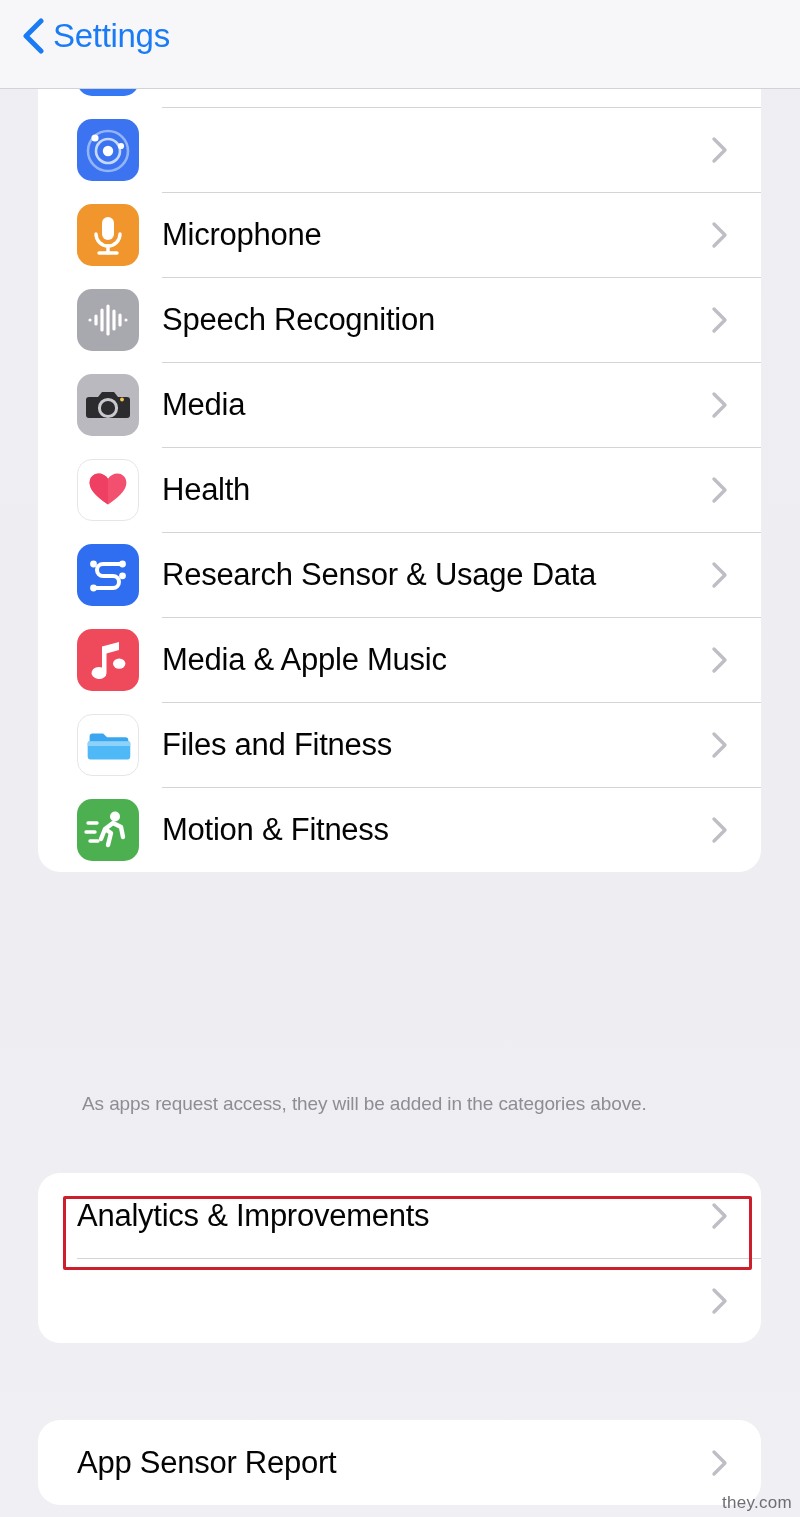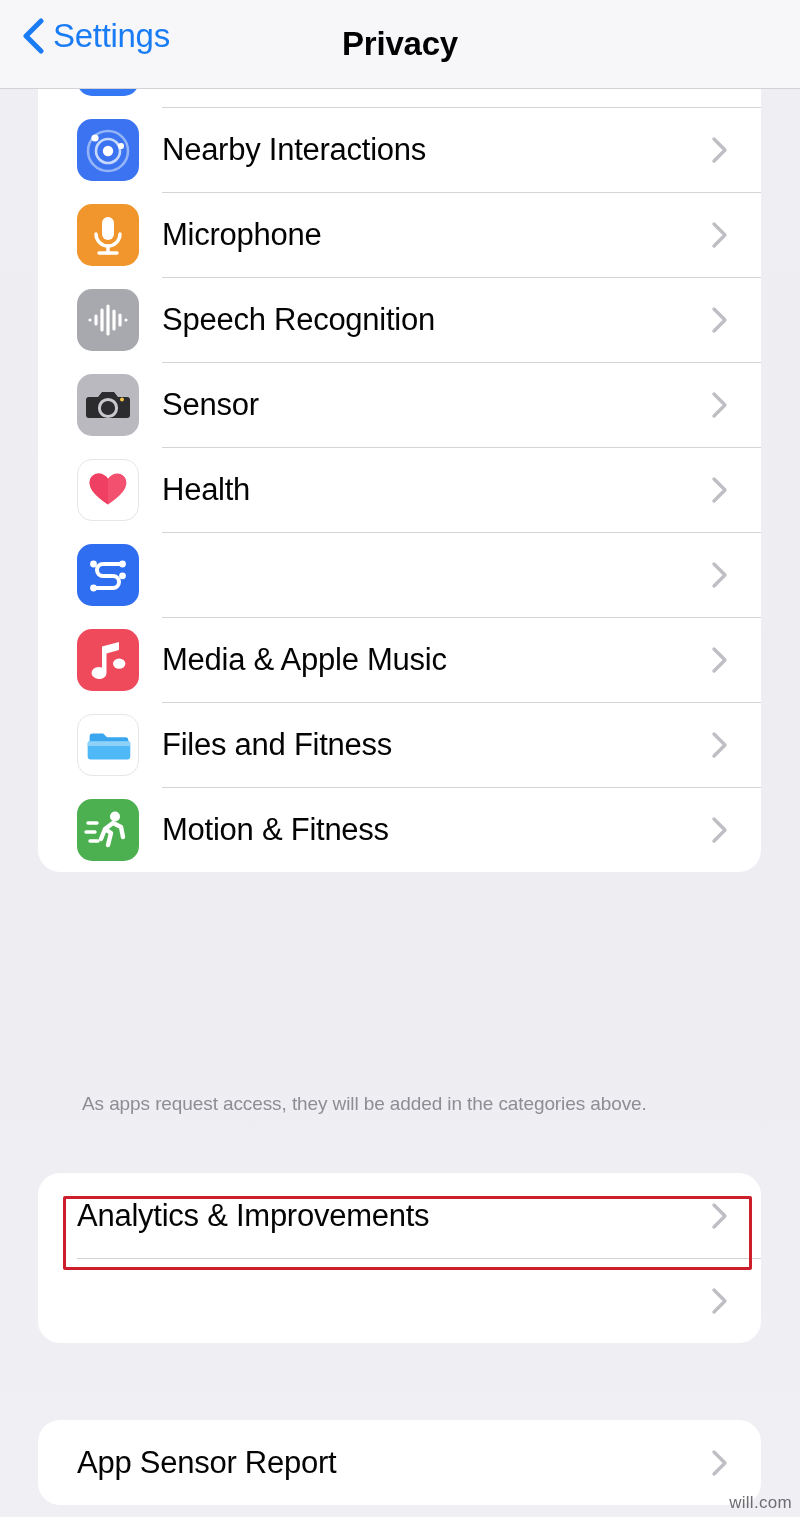--- a/index.html
+++ b/index.html
@@ -135,21 +135,20 @@
 
   <div class="navbar">
     <div class="back-btn">
       <span class="back-chevron">
         <svg viewBox="0 0 22 36" width="22" height="36" aria-hidden="true">
           <polyline points="19,3 4,18 19,33" fill="none" stroke="#1a7cf4" stroke-width="5" stroke-linecap="round" stroke-linejoin="round"></polyline>
         </svg>
       </span>
       <span class="back-label">Settings</span>
     </div>
-    <div class="nav-title">Privacy</div>
   </div>
 
   <div class="content">
 
     <div class="card" id="card-permissions">
 
       <div class="row">
         <div class="icon-wrap">
           <div class="appicon" style="background:#3478f6;">
             <svg viewBox="0 0 62 62" width="62" height="62" aria-hidden="true">
@@ -172,21 +171,20 @@
           <div class="appicon" style="background:#3b73f0;">
             <svg viewBox="0 0 62 62" width="62" height="62" aria-hidden="true">
               <circle cx="31" cy="32" r="20" fill="none" stroke="#93b4f7" stroke-width="2.6"></circle>
               <circle cx="31" cy="32" r="12" fill="none" stroke="#c6d8fb" stroke-width="2.6"></circle>
               <circle cx="31" cy="32" r="5.2" fill="#ffffff"></circle>
               <circle cx="18" cy="19" r="3.6" fill="#ffffff"></circle>
               <circle cx="44" cy="27" r="3.1" fill="#ffffff"></circle>
             </svg>
           </div>
         </div>
-        <div class="label">Nearby Interactions</div>
         <span class="chev">
           <svg viewBox="0 0 17 28" width="17" height="28" aria-hidden="true">
             <polyline points="3,3 14,14 3,25" fill="none" stroke="#bfbec4" stroke-width="3.4" stroke-linecap="round" stroke-linejoin="round"></polyline>
           </svg>
         </span>
       </div>
 
       <div class="row">
         <div class="icon-wrap">
           <div class="appicon" style="background:#f0962c;">
@@ -234,21 +232,21 @@
         <div class="icon-wrap">
           <div class="appicon" style="background:#b9b9bf;">
             <svg viewBox="0 0 62 62" width="62" height="62" aria-hidden="true">
               <path d="M12 23 h9 l4-5 h12 l4 5 h9 a3 3 0 0 1 3 3 v15 a3 3 0 0 1 -3 3 h-38
                        a3 3 0 0 1 -3 -3 v-15 a3 3 0 0 1 3 -3 z" fill="#2c2c2e"></path>
               <circle cx="31" cy="34" r="8.6" fill="none" stroke="#c8c8ce" stroke-width="3"></circle>
               <circle cx="45" cy="25.5" r="1.9" fill="#f3c64c"></circle>
             </svg>
           </div>
         </div>
-        <div class="label">Sensor</div>
+        <div class="label">Media</div>
         <span class="chev">
           <svg viewBox="0 0 17 28" width="17" height="28" aria-hidden="true">
             <polyline points="3,3 14,14 3,25" fill="none" stroke="#bfbec4" stroke-width="3.4" stroke-linecap="round" stroke-linejoin="round"></polyline>
           </svg>
         </span>
       </div>
 
       <div class="row">
         <div class="icon-wrap">
           <div class="appicon bordered">
@@ -272,20 +270,21 @@
           <div class="appicon" style="background:#2f6ef0;">
             <svg viewBox="0 0 62 62" width="62" height="62" aria-hidden="true">
               <path d="M43 20 H26 a6 6 0 0 0 0 12 h10 a6 6 0 0 1 0 12 H19" fill="none" stroke="#ffffff" stroke-width="4" stroke-linecap="round"></path>
               <circle cx="45.5" cy="20" r="3.4" fill="#ffffff"></circle>
               <circle cx="45.5" cy="31.8" r="3.4" fill="#ffffff"></circle>
               <circle cx="16.5" cy="44" r="3.4" fill="#ffffff"></circle>
               <circle cx="16.5" cy="20" r="3.4" fill="#ffffff"></circle>
             </svg>
           </div>
         </div>
+        <div class="label">Research Sensor &amp; Usage Data</div>
         <span class="chev">
           <svg viewBox="0 0 17 28" width="17" height="28" aria-hidden="true">
             <polyline points="3,3 14,14 3,25" fill="none" stroke="#bfbec4" stroke-width="3.4" stroke-linecap="round" stroke-linejoin="round"></polyline>
           </svg>
         </span>
       </div>
 
 
       <div class="row">
         <div class="icon-wrap">
@@ -375,15 +374,15 @@
             <polyline points="3,3 14,14 3,25" fill="none" stroke="#bfbec4" stroke-width="3.4" stroke-linecap="round" stroke-linejoin="round"></polyline>
           </svg>
         </span>
       </div>
     </div>
 
   </div>
 
   <div class="highlight-box"></div>
 
-  <div class="watermark">will.com</div>
+  <div class="watermark">they.com</div>
 
 </div>
 
 </body></html>

